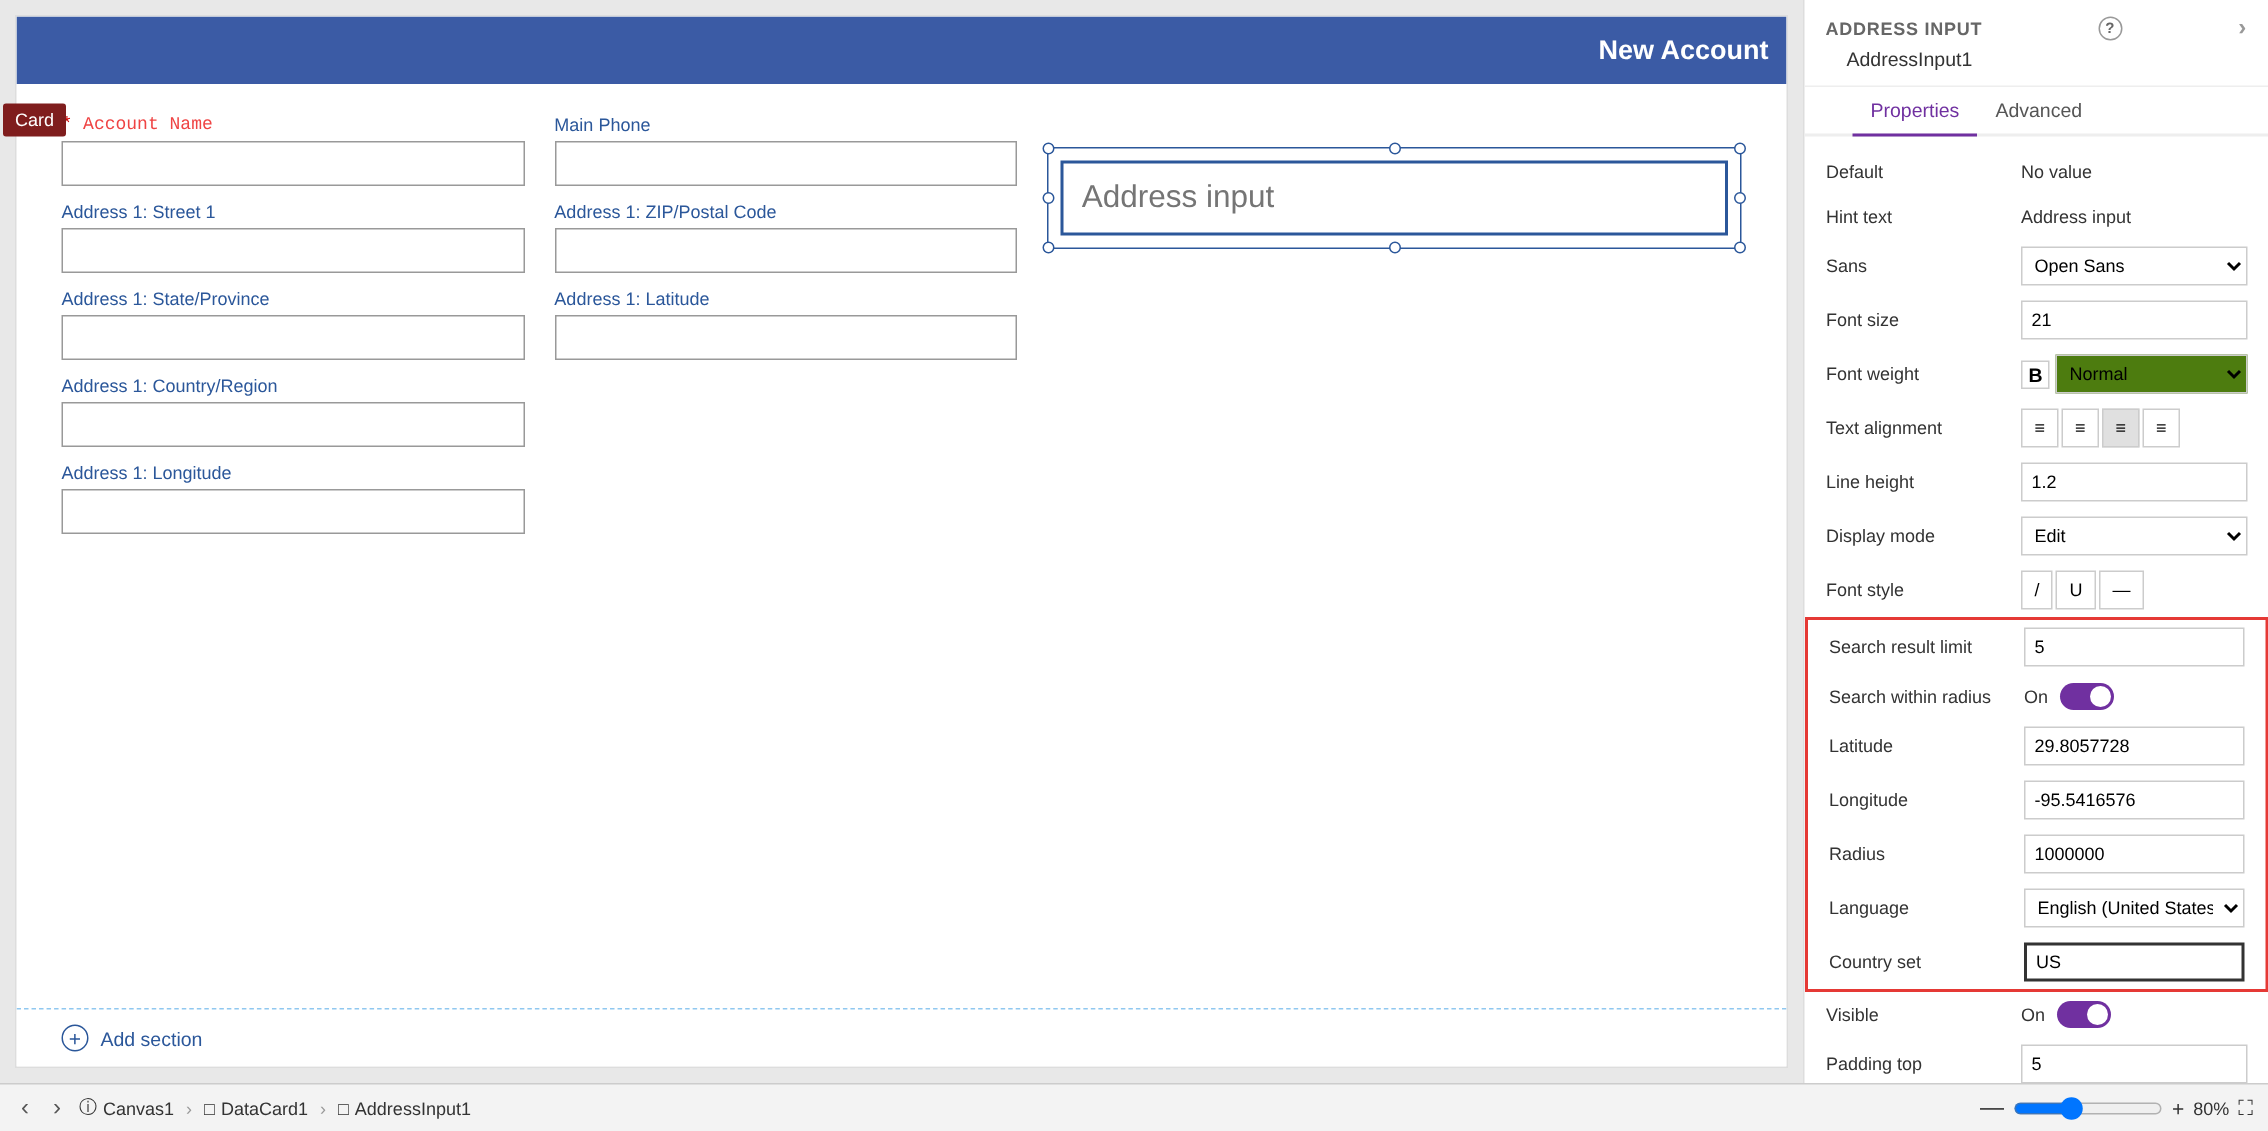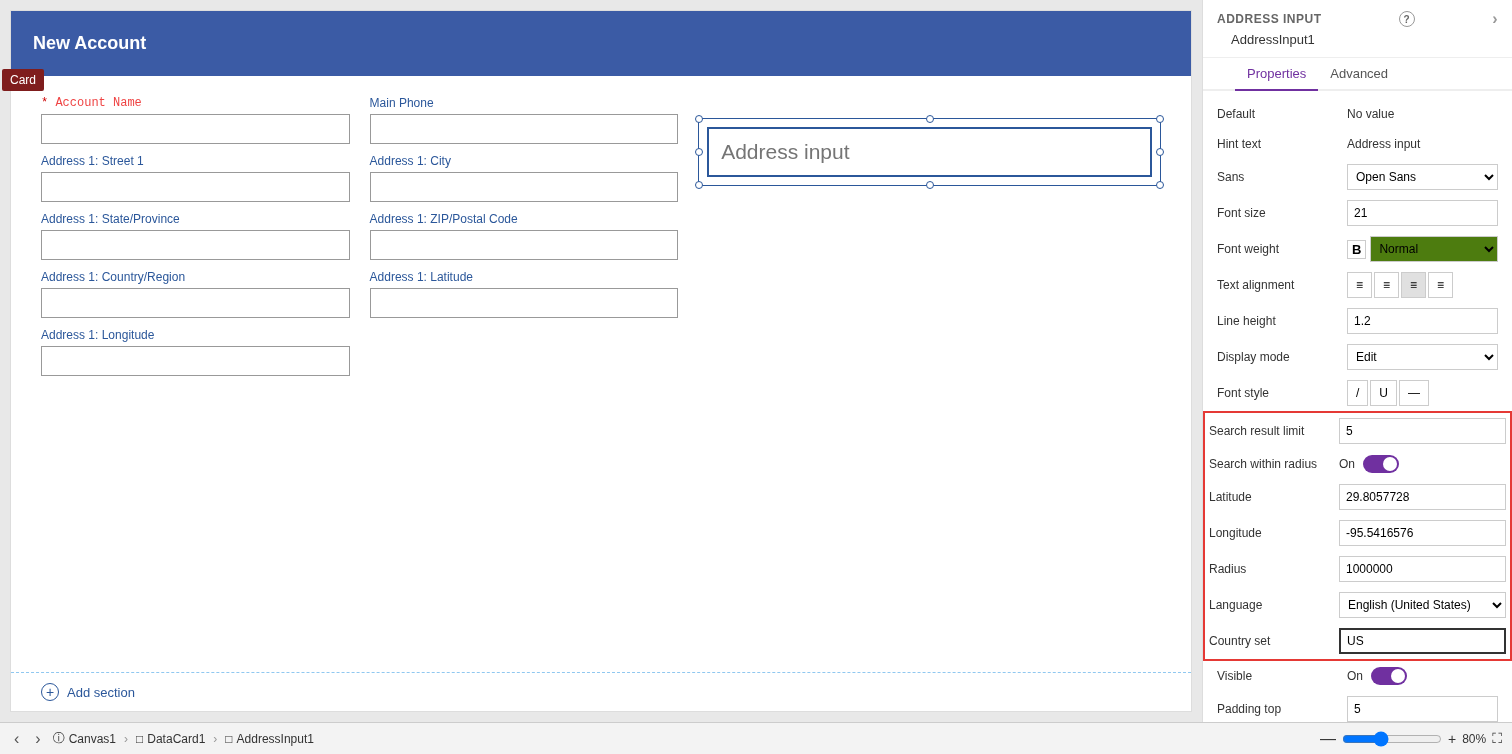--- a/index.html
+++ b/index.html
@@ -10,21 +10,21 @@
 
     
     .canvas-area { flex: 1; display: flex; flex-direction: column; background: #e8e8e8; position: relative; }
 
     
     .card-tooltip { position: absolute; top: 69px; left: 2px; background: #7f1d1d; color: #fff; font-size: 12px; padding: 4px 8px; border-radius: 2px; z-index: 10; }
 
     
     .form-container { background: #fff; margin: 10px; border: 1px solid #ddd; flex: 1; display: flex; flex-direction: column; overflow: hidden; }
 
-    .form-header { background: #3b5ba5; color: #fff; text-align: left; padding: 22px; font-size: 18px; font-weight: 600; }
+    .form-header { background: #3b5ba5; color: #fff; text-align: right; padding: 12px; font-size: 18px; font-weight: 600; }
 
     .form-body { padding: 20px 30px; flex: 1; display: flex; gap: 20px; }
 
     .form-left { flex: 1; display: flex; flex-direction: column; gap: 10px; }
     .form-right { flex: 1; display: flex; flex-direction: column; gap: 10px; }
     .form-address { flex: 1.5; display: flex; flex-direction: column; gap: 10px; padding-top: 2px; }
 
     .field-group { display: flex; flex-direction: column; gap: 4px; }
     .field-label { font-size: 12px; color: #2b579a; }
     .field-label.required::before { content: '* '; color: #cc0000; }
@@ -92,21 +92,21 @@
     .font-style-btn { border: 1px solid #ccc; background: #fff; padding: 2px 8px; font-size: 12px; cursor: pointer; height: 26px; }
 
     
     .toggle-container { display: flex; align-items: center; gap: 8px; }
     .toggle-label { font-size: 12px; color: #333; }
     .toggle { width: 36px; height: 18px; background: #7030a0; border-radius: 9px; position: relative; cursor: pointer; }
     .toggle::after { content: ''; position: absolute; right: 2px; top: 2px; width: 14px; height: 14px; background: #fff; border-radius: 50%; }
 
     
     .highlight-section { border: 2px solid #e53935; margin: 0; }
-    .highlight-section .prop-row { padding: 5px 4px; }
+    .highlight-section .prop-row { padding: 5px 14px; }
 
     
     .info-icon { display: inline-flex; align-items: center; justify-content: center; width: 16px; height: 16px; border-radius: 50%; border: 1px solid #999; font-size: 10px; color: #666; cursor: pointer; }
 
     
     .panel-chevron { font-size: 16px; color: #999; cursor: pointer; }
   </style>
 </head>
 <body>
 
@@ -141,24 +141,20 @@
           </div>
           <div class="field-group">
             <label class="field-label">Address 1: Longitude</label>
             <input class="field-input" type="text" style="">
           </div>
         </div>
 
         <div class="form-right">
           <div class="field-group">
             <label class="field-label">Main Phone</label>
-            <input class="field-input" type="text" style="">
-          </div>
-          <div class="field-group">
-            <label class="field-label">Address 1: City</label>
             <input class="field-input" type="text" style="">
           </div>
           <div class="field-group">
             <label class="field-label">Address 1: ZIP/Postal Code</label>
             <input class="field-input" type="text" style="">
           </div>
           <div class="field-group">
             <label class="field-label">Address 1: Latitude</label>
             <input class="field-input" type="text" style="">
           </div>

